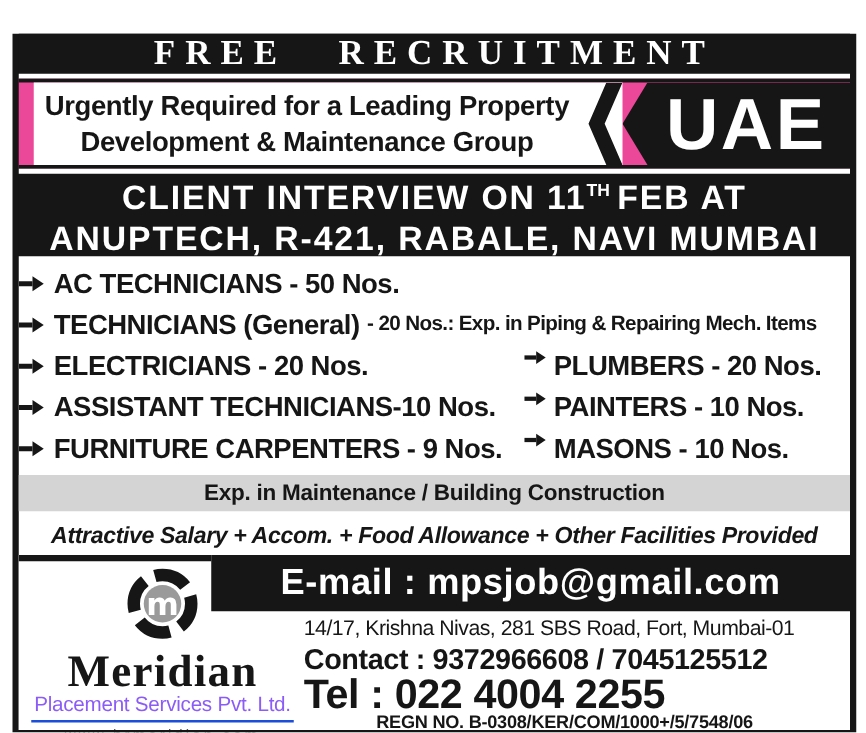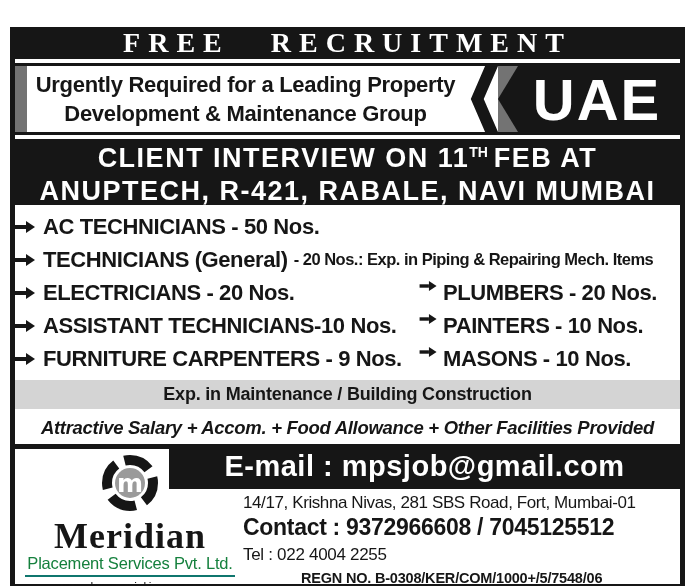--- a/index.html
+++ b/index.html
@@ -15,21 +15,21 @@
   
   .free-band{
     height:32px;border-bottom:4px solid #fff;display:flex;align-items:center;justify-content:center;
     background:#161616;color:#fff;
     font-family:"Liberation Serif",serif;font-weight:bold;font-size:28px;
     letter-spacing:8px;word-spacing:26px;white-space:nowrap;
   }
   
   .header-row{
     height:66px;border-top:3px solid #161616;border-bottom:3px solid #161616;
-    background:#737373;display:flex;align-items:stretch;padding-left:12px;
+    background:#ec4899;display:flex;align-items:stretch;padding-left:12px;
   }
   .urgently-panel{
     flex:1;display:flex;flex-direction:column;align-items:center;justify-content:center;
     background:#fff;color:#161616;font-weight:bold;font-size:22px;line-height:29px;
     letter-spacing:-0.3px;white-space:nowrap;
   }
   .chevron-zone{width:34px;background:#fff;position:relative;flex:none;}
   .chevron-wedge{
     position:absolute;inset:0;background:#161616;
     clip-path:polygon(100% 0,58% 50%,100% 100%,62% 100%,20% 50%,62% 0);
@@ -77,28 +77,28 @@
     margin-left:154px;height:45px;background:#161616;color:#fff;
     display:flex;align-items:center;justify-content:center;
     font-weight:bold;font-size:29px;letter-spacing:0.5px;white-space:nowrap;
   }
   .logo-block{position:absolute;left:8px;top:10px;width:214px;text-align:center;}
   .logo-name{
     font-family:"Liberation Serif",serif;font-weight:bold;font-size:36px;line-height:36px;
     letter-spacing:1px;color:#161616;margin-top:2px;
   }
   .logo-sub{
-    font-size:16.5px;color:#15803d;letter-spacing:-0.2px;
-    border-bottom:2px solid #0f766e;padding-bottom:2px;margin:0 2px;
+    font-size:16.5px;color:#8b5cf6;letter-spacing:-0.2px;
+    border-bottom:2px solid #1d4ed8;padding-bottom:2px;margin:0 2px;
   }
   .logo-url{font-size:12px;font-weight:normal;letter-spacing:2.5px;margin-top:3px;}
   .address-block{margin-left:228px;padding-top:3px;white-space:nowrap;}
   .addr-line1{font-weight:normal;font-size:17px;letter-spacing:-0.4px;line-height:22px;}
   .addr-line2{font-weight:bold;font-size:23px;line-height:27px;letter-spacing:-0.3px;}
-  .addr-line3{font-weight:normal;font-size:17px;line-height:28px;letter-spacing:-0.3px;}
+  .addr-line3{font-weight:bold;font-size:33px;line-height:28px;letter-spacing:-0.3px;}
   .addr-line4{font-weight:bold;font-size:14.5px;line-height:18px;margin-left:58px;letter-spacing:-0.2px;}
 </style>
 </head>
 <body>
 
 <div class="page">
   <div class="ad">
 
     <div class="free-band">
       <span>FREE RECRUITMENT</span>

